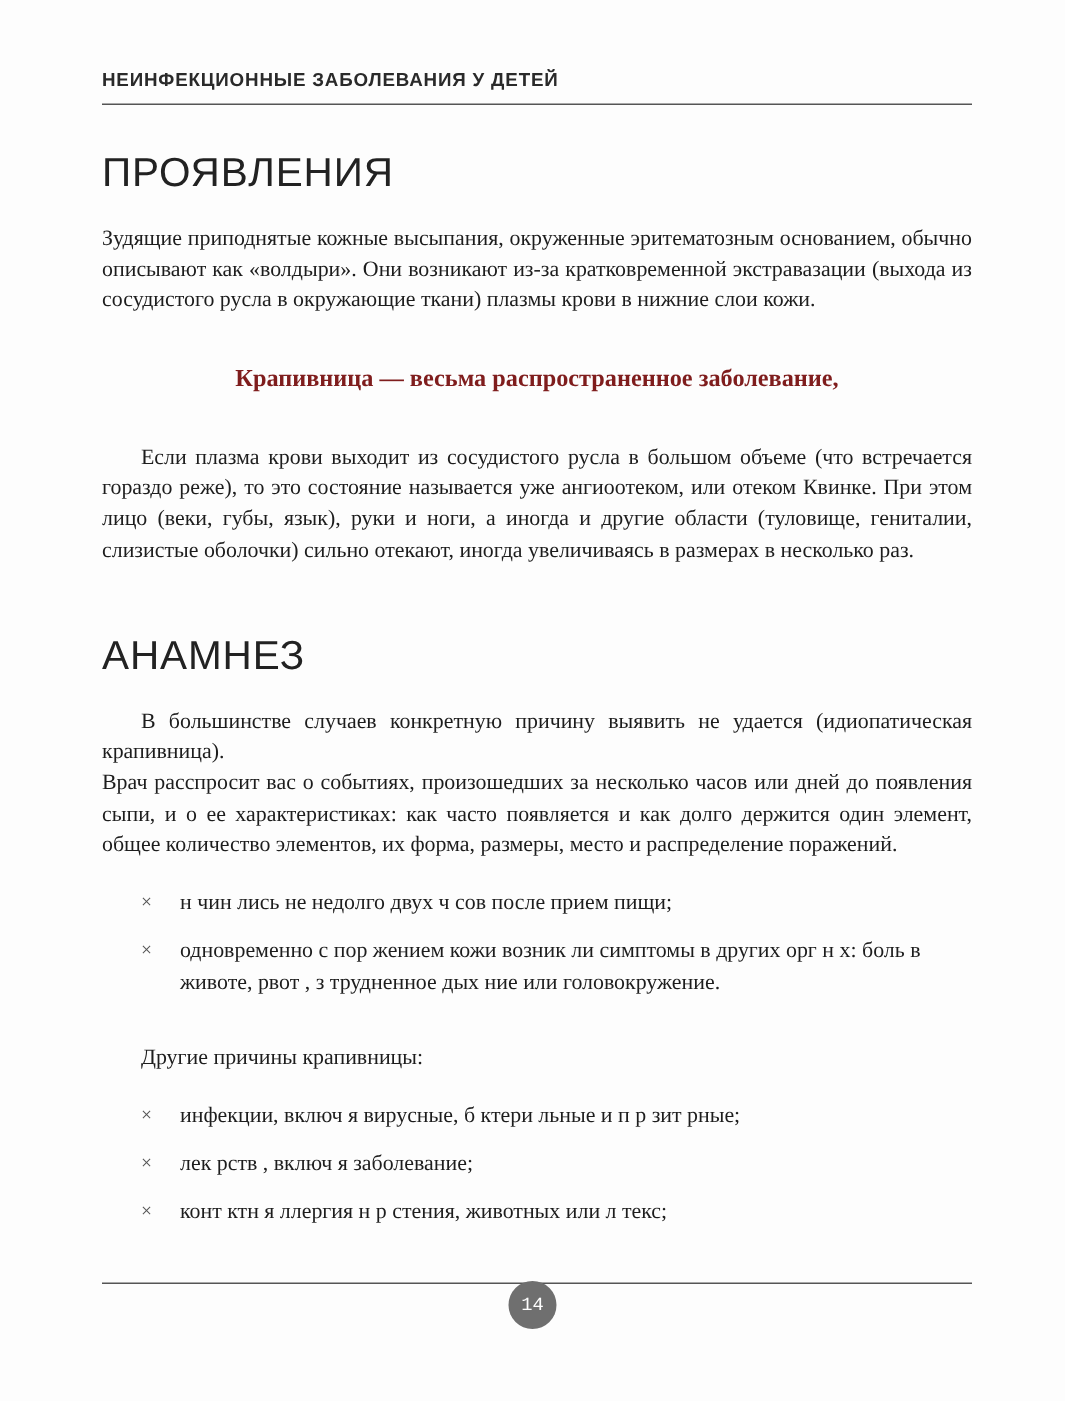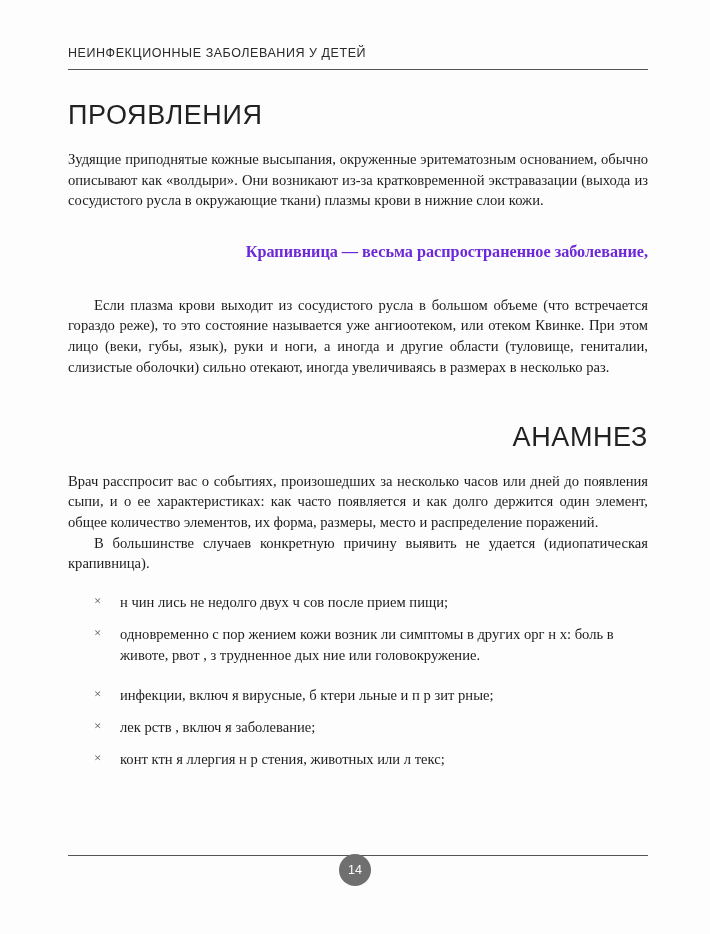--- a/index.html
+++ b/index.html
@@ -17,21 +17,21 @@
   .page {
     position: relative;
     width: 710px;
     height: 934px;
     box-sizing: border-box;
     padding: 46px 62px 0 68px;
     background: #fdfdfd;
   }
   .running-head {
     font-family: "Liberation Sans", sans-serif;
-    font-weight: normal;
+    font-weight: bold;
     font-size: 12.5px;
     letter-spacing: 0.55px;
     color: #2a2a2a;
     text-transform: uppercase;
     padding-bottom: 9px;
   }
   .rule-top {
     border-bottom: 1.6px solid #555;
     margin-bottom: 30px;
   }
@@ -39,39 +39,38 @@
     font-family: "Liberation Sans", sans-serif;
     font-weight: normal;
     font-size: 27px;
     letter-spacing: 0.6px;
     color: #222;
     margin: 0 0 18px 0;
     text-transform: uppercase;
   }
   h2.section-title.second {
     margin-top: 44px;
-    text-align: right;
   }
   p.body {
     font-size: 14.6px;
     line-height: 1.42;
     margin: 0 0 0 0;
     text-align: justify;
     color: #1d1d1d;
   }
   p.body.indent {
     text-indent: 26px;
   }
   .callout {
-    text-align: right;
+    text-align: center;
     font-weight: bold;
     font-size: 16.2px;
     line-height: 1.45;
     margin: 30px 0 30px 0;
-    color: #6d28d9;
+    color: #7f1d1d;
   }
   ul.bullets {
     list-style: none;
     margin: 18px 0 0 0;
     padding: 0 0 0 26px;
   }
   ul.bullets li {
     position: relative;
     font-size: 14.6px;
     line-height: 1.45;
@@ -103,21 +102,21 @@
   .folio {
     position: absolute;
     left: 50%;
     transform: translateX(-50%);
     bottom: 48px;
     width: 32px;
     height: 32px;
     border-radius: 50%;
     background: #6f6f6f;
     color: #fff;
-    font-family: Liberation Sans, sans-serif;
+    font-family: Liberation Mono, monospace;
     font-size: 12.5px;
     display: flex;
     align-items: center;
     justify-content: center;
   }
 </style>
 </head>
 <body>
 
 <div class="page">
@@ -130,34 +129,35 @@
   <p class="body">Зудящие приподнятые кожные высыпания, окруженные эритематозным основанием, обычно описывают как «волдыри». Они возникают из-за кратковременной экстравазации (выхода из сосудистого русла в окружающие ткани) плазмы крови в нижние слои кожи.</p>
 
   <div class="callout">
     <div>Крапивница — весьма распространенное заболевание,</div>
   </div>
 
   <p class="body indent">Если плазма крови выходит из сосудистого русла в большом объеме (что встречается гораздо реже), то это состояние называется уже ангиоотеком, или отеком Квинке. При этом лицо (веки, губы, язык), руки и ноги, а иногда и другие области (туловище, гениталии, слизистые оболочки) сильно отекают, иногда увеличиваясь в размерах в несколько раз.</p>
 
   <h2 class="section-title second">АНАМНЕЗ</h2>
 
+  <p class="body indent">В большинстве случаев конкретную причину выявить не удается (идиопатическая крапивница).</p>
   <p class="body">Врач расспросит вас о событиях, произошедших за несколько часов или дней до появления сыпи, и о ее характеристиках: как часто появляется и как долго держится один элемент, общее количество элементов, их форма, размеры, место и распределение поражений.</p>
-  <p class="body indent">В большинстве случаев конкретную причину выявить не удается (идиопатическая крапивница).</p>
 
   <ul class="bullets">
     <li>
       <span class="mark">×</span>
       <span>н  чин  лись не недолго двух ч  сов после прием   пищи;</span>
     </li>
     <li>
       <span class="mark">×</span>
       <span>одновременно с пор  жением кожи возник  ли симптомы в других орг  н  х: боль в животе, рвот  , з  трудненное дых  ние или головокружение.</span>
     </li>
   </ul>
 
+  <p class="lead-in">Другие причины крапивницы:</p>
 
   <ul class="bullets">
     <li>
       <span class="mark">×</span>
       <span>инфекции, включ  я вирусные, б  ктери  льные и п  р  зит  рные;</span>
     </li>
     <li>
       <span class="mark">×</span>
       <span>лек  рств  , включ  я   заболевание;</span>
     </li>

